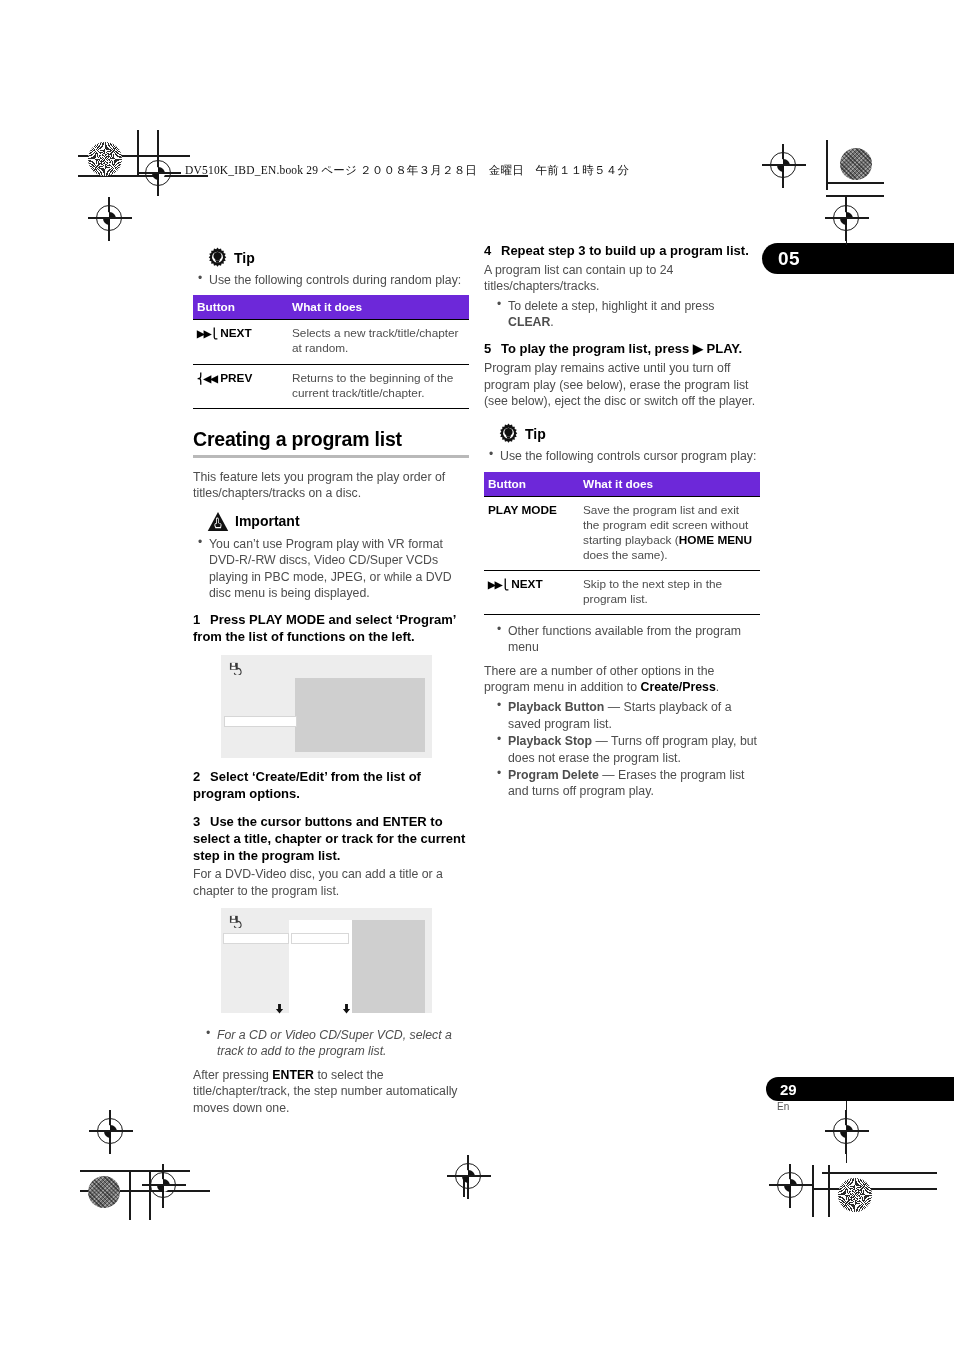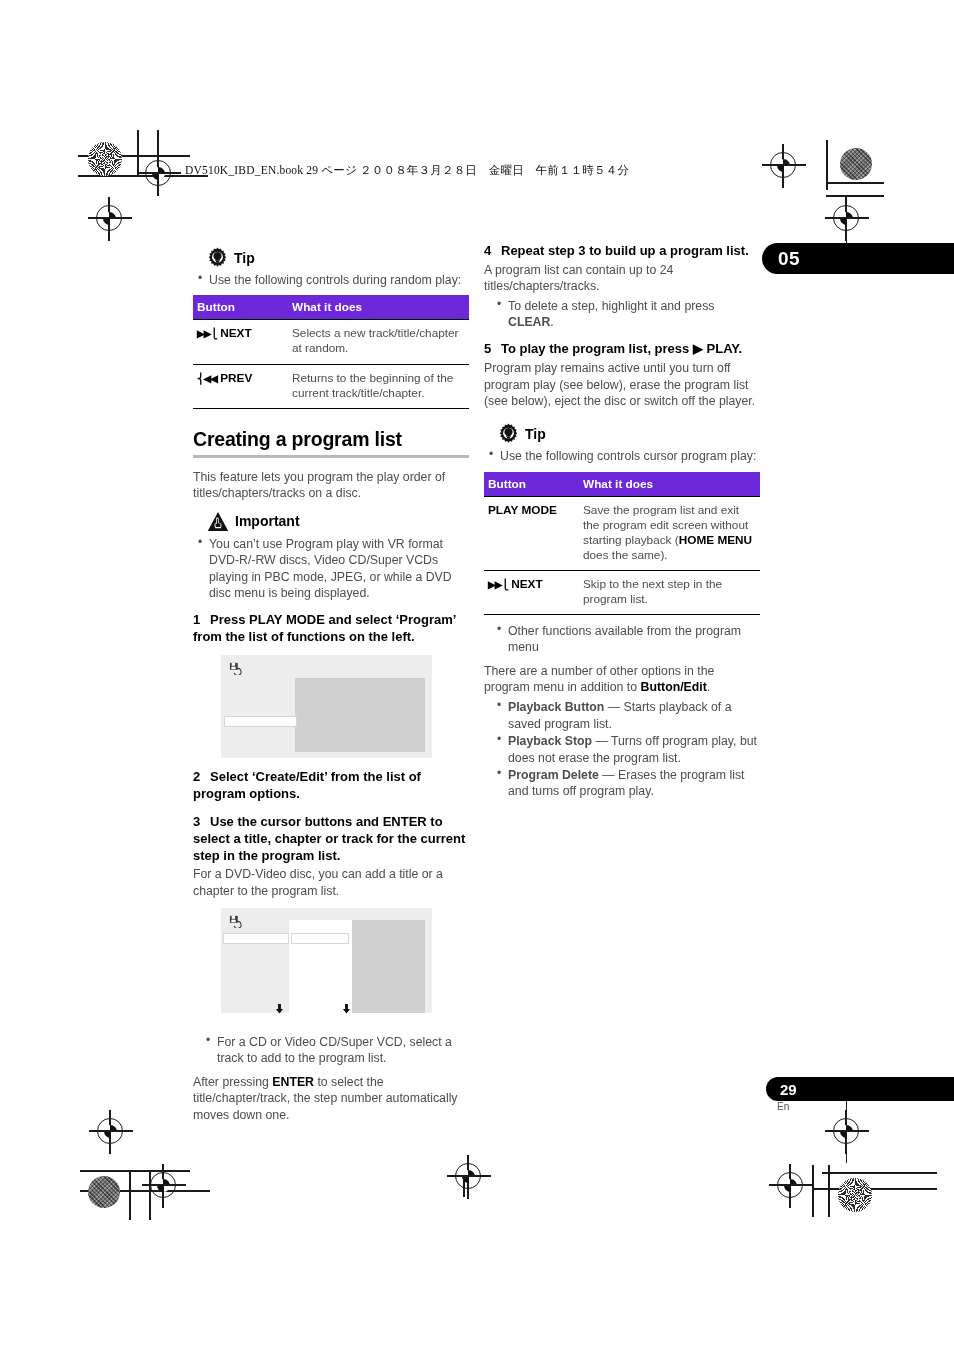--- a/index.html
+++ b/index.html
@@ -337,21 +337,21 @@
         <path fill="#111" d="M3.4 0h3.2v5.6H9L5 10.6 1 5.6h2.4Z"></path>
       </svg>
     </span>
     <span class="fig-arrow" style="left:121px; top:92px;">
       <svg viewBox="0 0 10 11" width="9" height="10" aria-hidden="true">
         <path fill="#111" d="M3.4 0h3.2v5.6H9L5 10.6 1 5.6h2.4Z"></path>
       </svg>
     </span>
   </div>
 
-  <ul class="bullets indent" style="margin-top:21px;">
+  <ul class="bullets indent" style="margin-top:14px;font-style:italic;">
     <li>For a CD or Video CD/Super VCD, select a track to add to the program list.</li>
   </ul>
 
   <p class="body"><span>After pressing </span><b>ENTER</b><span> to select the title/chapter/track, the step number automatically moves down one.</span></p>
 
 </div>
 
 <div class="col col-right">
 
   <div class="step" style="margin-top:3px;">
@@ -405,21 +405,21 @@
         </td>
         <td>Skip to the next step in the program list.</td>
       </tr>
     </tbody>
   </table>
 
   <ul class="bullets indent" style="margin-top:6px;">
     <li>Other functions available from the program menu</li>
   </ul>
 
-  <p class="body" style="margin-bottom:4px;"><span>There are a number of other options in the program menu in addition to </span><b>Button/Edit</b><span>.</span></p>
+  <p class="body" style="margin-bottom:4px;"><span>There are a number of other options in the program menu in addition to </span><b>Create/Press</b><span>.</span></p>
 
   <ul class="bullets indent">
     <li><b>Playback Button</b><span> — Starts playback of a saved program list.</span></li>
     <li><b>Playback Stop</b><span> — Turns off program play, but does not erase the program list.</span></li>
     <li><b>Program Delete</b><span> — Erases the program list and turns off program play.</span></li>
   </ul>
 
 </div>
 
 </body></html>

